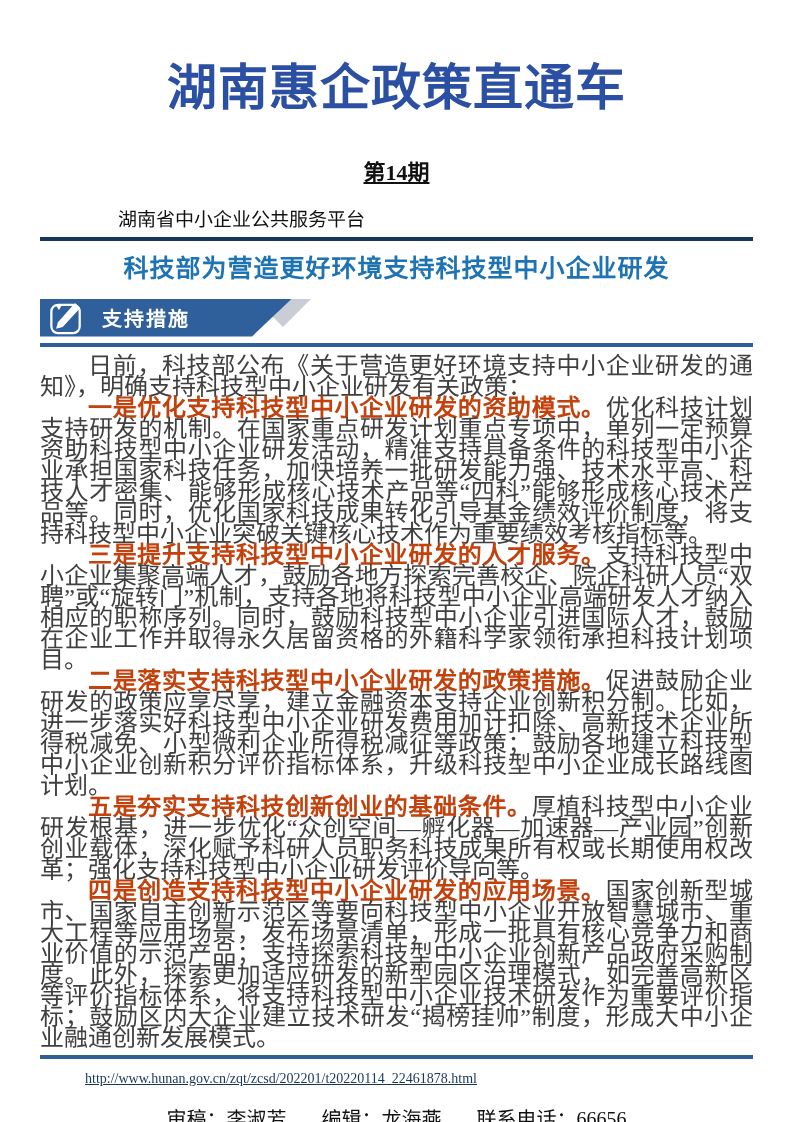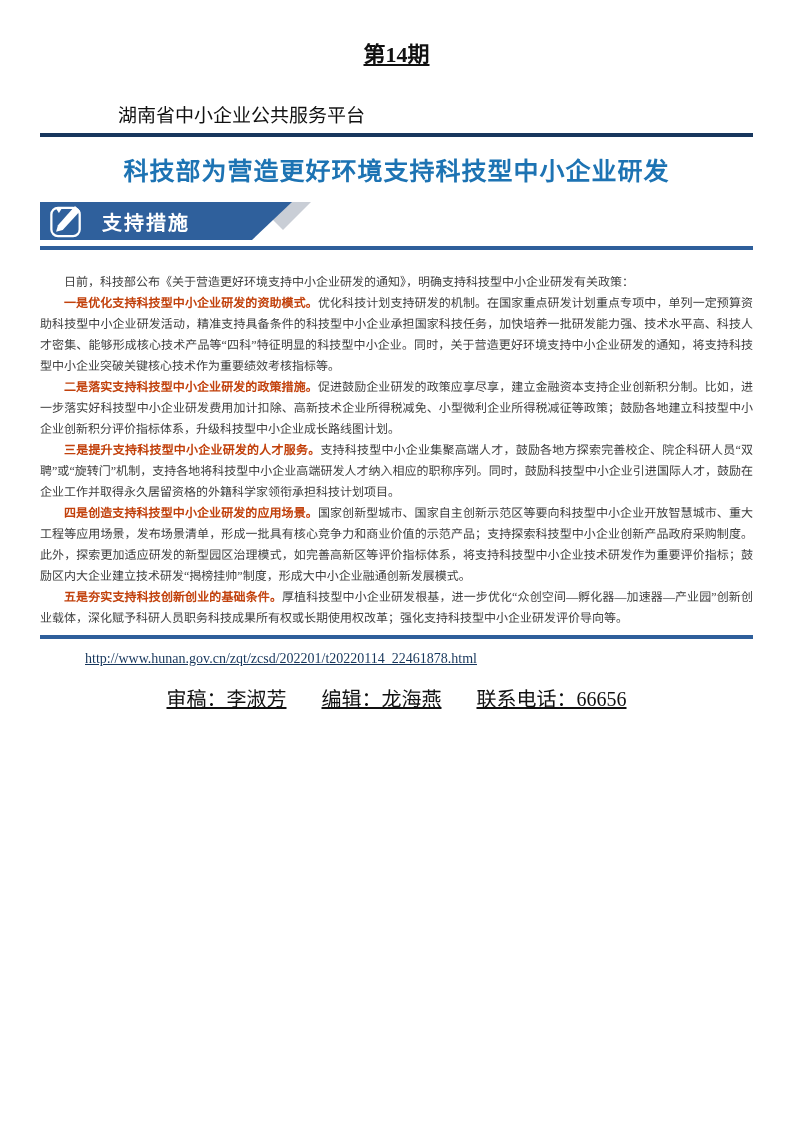--- a/index.html
+++ b/index.html
@@ -13,27 +13,27 @@
   .masthead-title {
     margin-top:60px; text-align:center;
     font-size:50px; font-weight:bold; letter-spacing:1px;
     color:#2b4fa3; line-height:1.15;
   }
   .issue {
     margin-top:36px; text-align:center;
     font-size:22px; font-weight:bold; color:#111111;text-decoration:underline;
   }
   .meta-row {
-    margin-top:32px; display:flex; justify-content:space-between; align-items:baseline;
+    margin-top:18px; display:flex; justify-content:space-between; align-items:baseline;
     padding:0 88px 0 78px; font-size:19px; color:#111111;
   }
   .rule { margin-top:6px; height:4px; background:#17365d; }
 
   .article-title {
-    margin-top:14px; text-align:center;
+    margin-top:7px; text-align:center;
     font-size:25px; font-weight:bold; color:#1d73b3; letter-spacing:1px;
   }
 
   .banner-wrap { position:relative; height:38px; margin-top:15px; }
   .banner-tri {
     position:absolute; left:215px; top:0; width:0; height:0; z-index:0;
     border-left:28px solid transparent; border-right:28px solid transparent;
     border-top:28px solid #c9ced6;
   }
   .banner {
@@ -41,41 +41,42 @@
     width:252px; height:38px; background:#2f609c;
     clip-path:polygon(0 0, 100% 0, calc(100% - 40px) 100%, 0 100%);
     display:flex; align-items:center; box-sizing:border-box; padding-left:62px;
     color:#ffffff; font-weight:bold; font-size:20px; letter-spacing:2px;
     font-family:"Liberation Sans", sans-serif;
   }
   .banner-icon { position:absolute; left:9px; top:2px; width:34px; height:34px; }
   .banner-icon svg { overflow:visible; display:block; }
   .banner-line { height:4px; background:#2e5f9b; margin-top:6px; }
 
-  .article-body { margin-top:22px; font-size:12px; line-height:21px; text-align:justify; }
+  .article-body { margin-top:9px; font-size:24px; line-height:21px; text-align:justify; }
   .article-body p { margin:0; text-indent:2em; }
   .article-body b { color:#c2410c; }
 
   .source-url-row { margin-top:10px; }
   .source-url {
     display:inline-block; margin-left:45px;
     font-family:Liberation Serif, serif; font-size:14px;
     color:#16365c; text-decoration:underline; cursor:pointer;
   }
   .footer-row {
     margin-top:16px; text-align:center; font-size:20px; color:#111111;
   }
   .footer-row span { margin:13px 15px;text-decoration:underline; }
 </style>
 </head>
 <body>
 
 <div class="page">
   <div class="content">
 
+    <div class="masthead-title">湖南惠企政策直通车</div>
 
     <div class="issue">第14期</div>
 
     <div class="meta-row">
       <span>湖南省中小企业公共服务平台</span>
     </div>
     <div class="rule"></div>
 
     <div class="article-title">科技部为营造更好环境支持科技型中小企业研发</div>
 
@@ -89,25 +90,25 @@
             <path d="M27.5 2 L33 7.5 L14.5 27.5 L7.5 29.5 L9.5 22.5 Z" fill="#ffffff"></path>
           </svg>
         </span>
         <span>支持措施</span>
       </div>
     </div>
     <div class="banner-line"></div>
 
     <div class="article-body">
         <p><span>日前，科技部公布《关于营造更好环境支持中小企业研发的通知》，明确支持科技型中小企业研发有关政策：</span></p>
-        <p><b>一是优化支持科技型中小企业研发的资助模式。</b><span>优化科技计划支持研发的机制。在国家重点研发计划重点专项中，单列一定预算资助科技型中小企业研发活动，精准支持具备条件的科技型中小企业承担国家科技任务，加快培养一批研发能力强、技术水平高、科技人才密集、能够形成核心技术产品等“四科”特征明显的科技型中小企业。同时，关于营造更好环境支持中小企业研发的通知，将支持科技型中小企业突破关键核心技术作为重要绩效考核指标等。</span></p>
+        <p><b>一是优化支持科技型中小企业研发的资助模式。</b><span>优化科技计划支持研发的机制。在国家重点研发计划重点专项中，单列一定预算资助科技型中小企业研发活动，精准支持具备条件的科技型中小企业承担国家科技任务，加快培养一批研发能力强、技术水平高、科技人才密集、能够形成核心技术产品等“四科”能够形成核心技术产品等。同时，优化国家科技成果转化引导基金绩效评价制度，将支持科技型中小企业突破关键核心技术作为重要绩效考核指标等。</span></p>
+        <p><b>三是提升支持科技型中小企业研发的人才服务。</b><span>支持科技型中小企业集聚高端人才，鼓励各地方探索完善校企、院企科研人员“双聘”或“旋转门”机制，支持各地将科技型中小企业高端研发人才纳入相应的职称序列。同时，鼓励科技型中小企业引进国际人才，鼓励在企业工作并取得永久居留资格的外籍科学家领衔承担科技计划项目。</span></p>
         <p><b>二是落实支持科技型中小企业研发的政策措施。</b><span>促进鼓励企业研发的政策应享尽享，建立金融资本支持企业创新积分制。比如，进一步落实好科技型中小企业研发费用加计扣除、高新技术企业所得税减免、小型微利企业所得税减征等政策；鼓励各地建立科技型中小企业创新积分评价指标体系，升级科技型中小企业成长路线图计划。</span></p>
-        <p><b>三是提升支持科技型中小企业研发的人才服务。</b><span>支持科技型中小企业集聚高端人才，鼓励各地方探索完善校企、院企科研人员“双聘”或“旋转门”机制，支持各地将科技型中小企业高端研发人才纳入相应的职称序列。同时，鼓励科技型中小企业引进国际人才，鼓励在企业工作并取得永久居留资格的外籍科学家领衔承担科技计划项目。</span></p>
+        <p><b>五是夯实支持科技创新创业的基础条件。</b><span>厚植科技型中小企业研发根基，进一步优化“众创空间—孵化器—加速器—产业园”创新创业载体，深化赋予科研人员职务科技成果所有权或长期使用权改革；强化支持科技型中小企业研发评价导向等。</span></p>
         <p><b>四是创造支持科技型中小企业研发的应用场景。</b><span>国家创新型城市、国家自主创新示范区等要向科技型中小企业开放智慧城市、重大工程等应用场景，发布场景清单，形成一批具有核心竞争力和商业价值的示范产品；支持探索科技型中小企业创新产品政府采购制度。此外，探索更加适应研发的新型园区治理模式，如完善高新区等评价指标体系，将支持科技型中小企业技术研发作为重要评价指标；鼓励区内大企业建立技术研发“揭榜挂帅”制度，形成大中小企业融通创新发展模式。</span></p>
-        <p><b>五是夯实支持科技创新创业的基础条件。</b><span>厚植科技型中小企业研发根基，进一步优化“众创空间—孵化器—加速器—产业园”创新创业载体，深化赋予科研人员职务科技成果所有权或长期使用权改革；强化支持科技型中小企业研发评价导向等。</span></p>
       </div>
 
     <div class="banner-line"></div>
 
     <div class="source-url-row">
       <a class="source-url">http://www.hunan.gov.cn/zqt/zcsd/202201/t20220114_22461878.html</a>
     </div>
 
     <div class="footer-row">
       <span>审稿：李淑芳</span>

